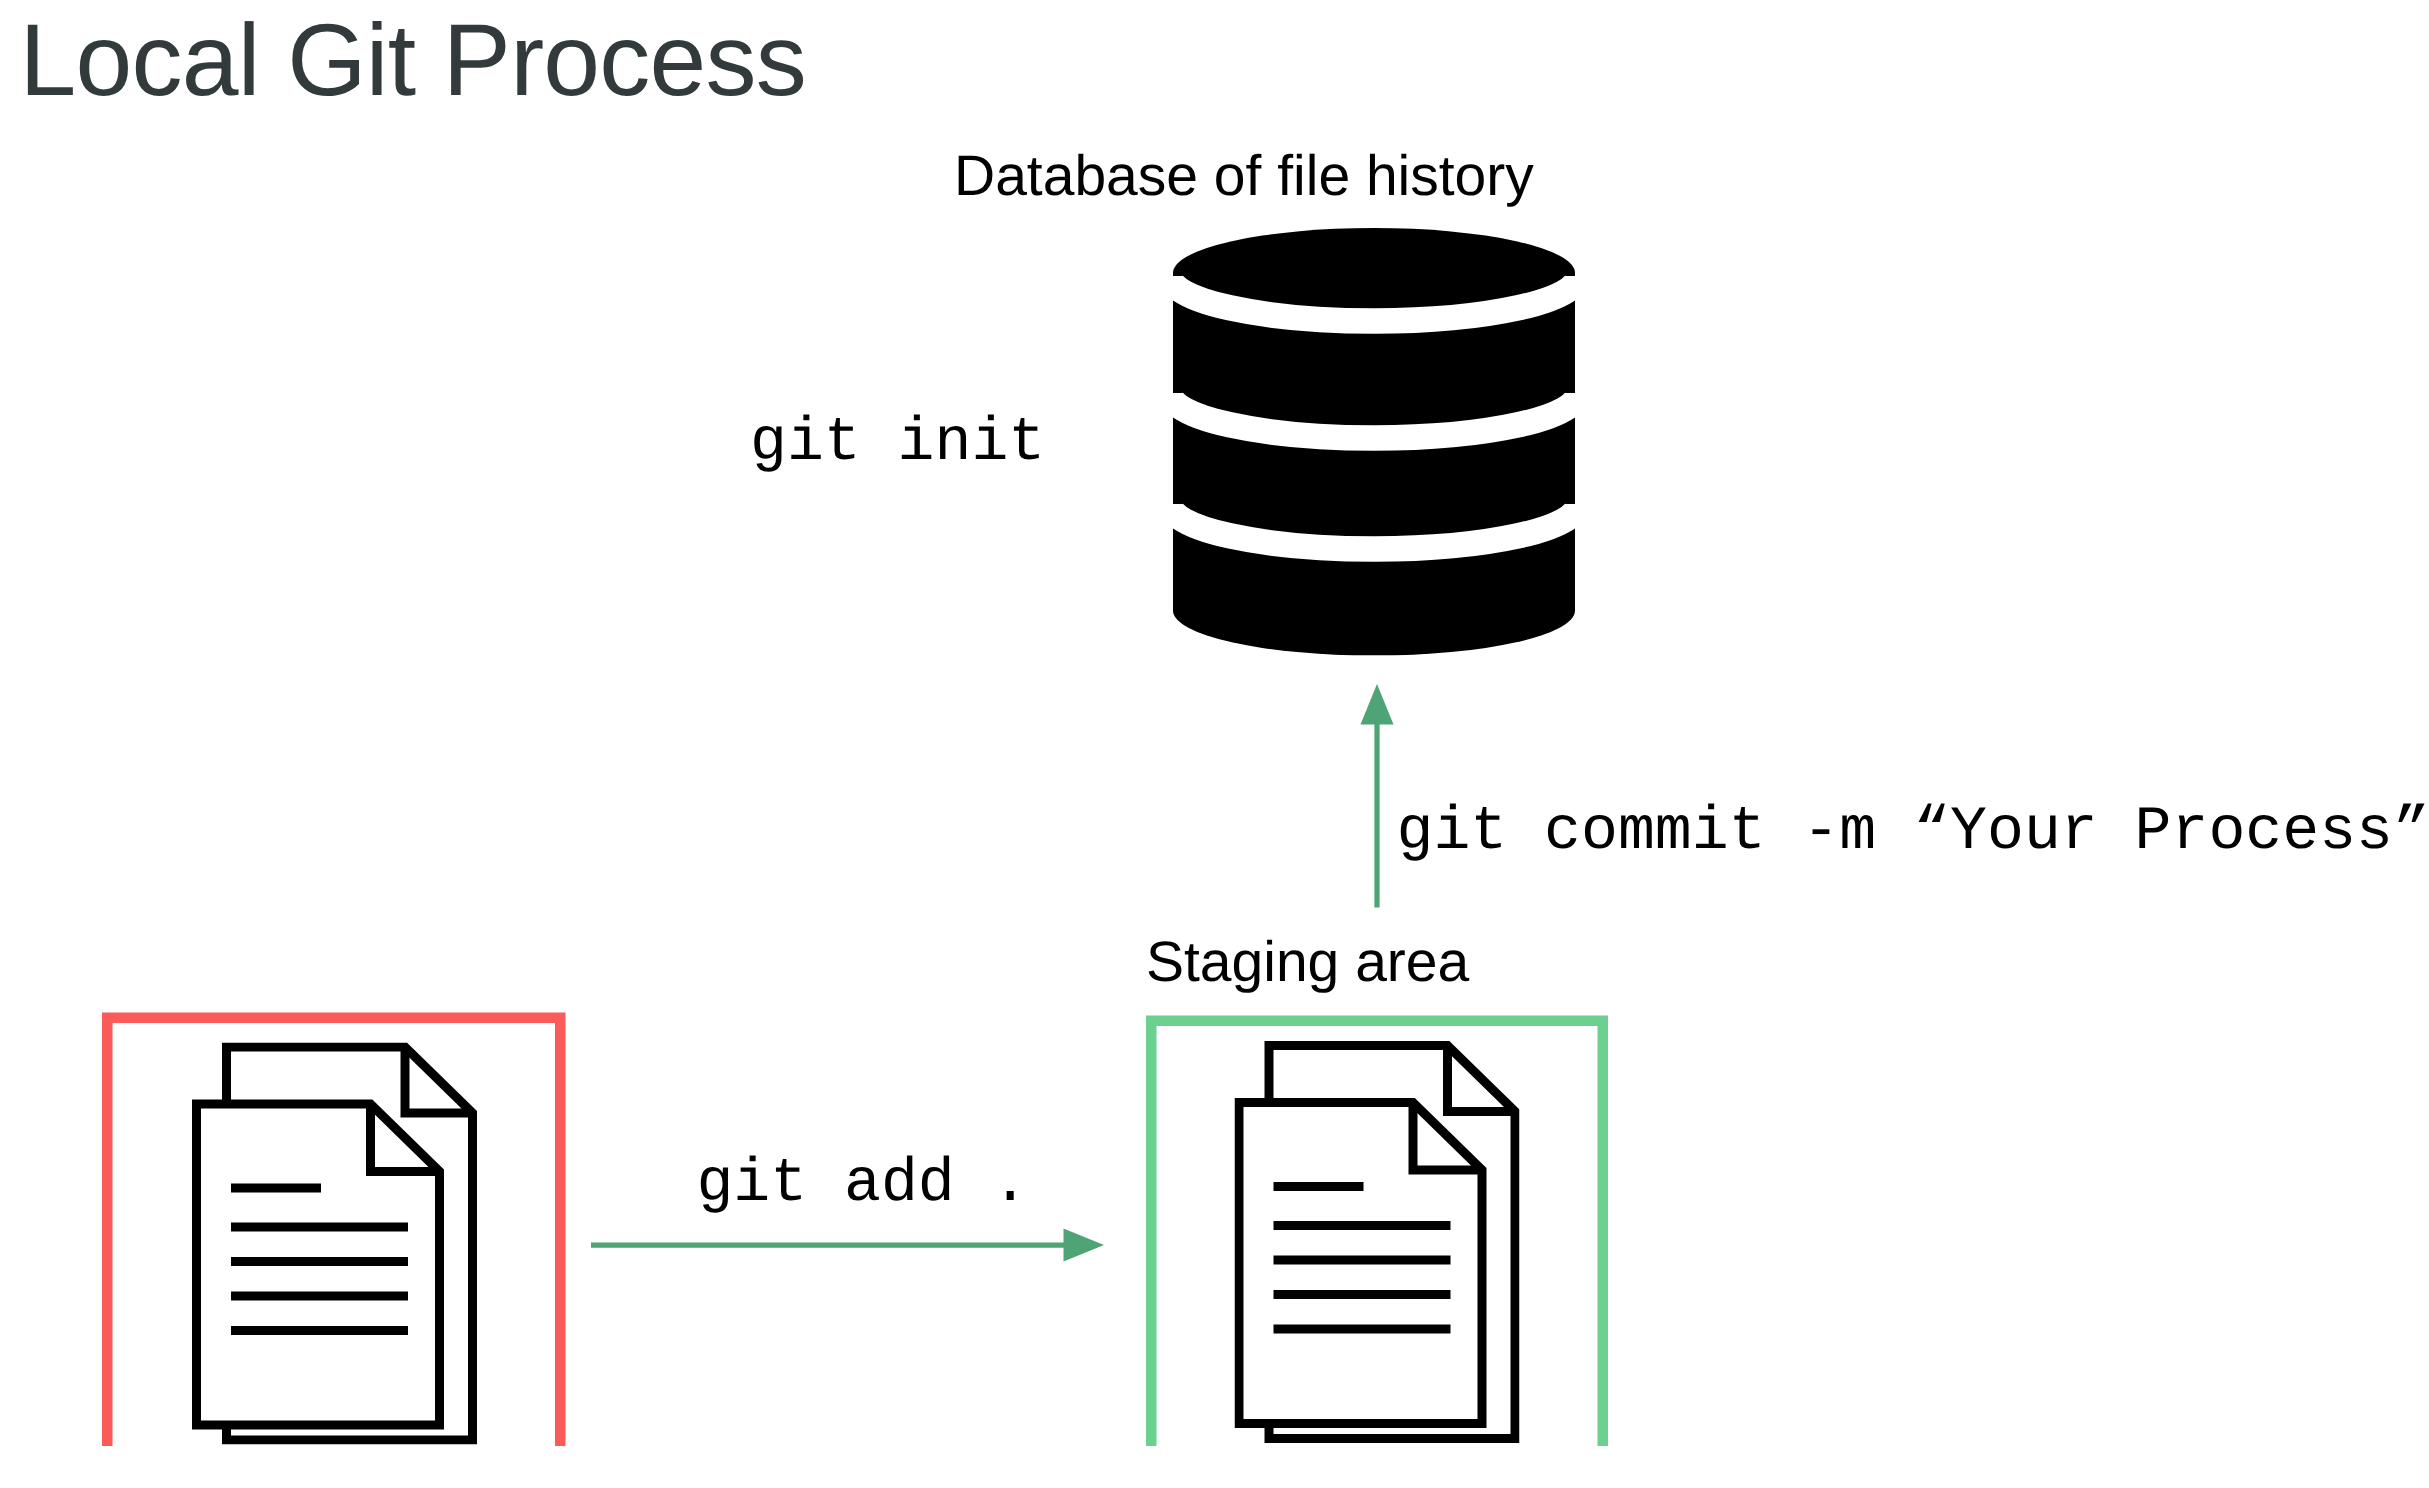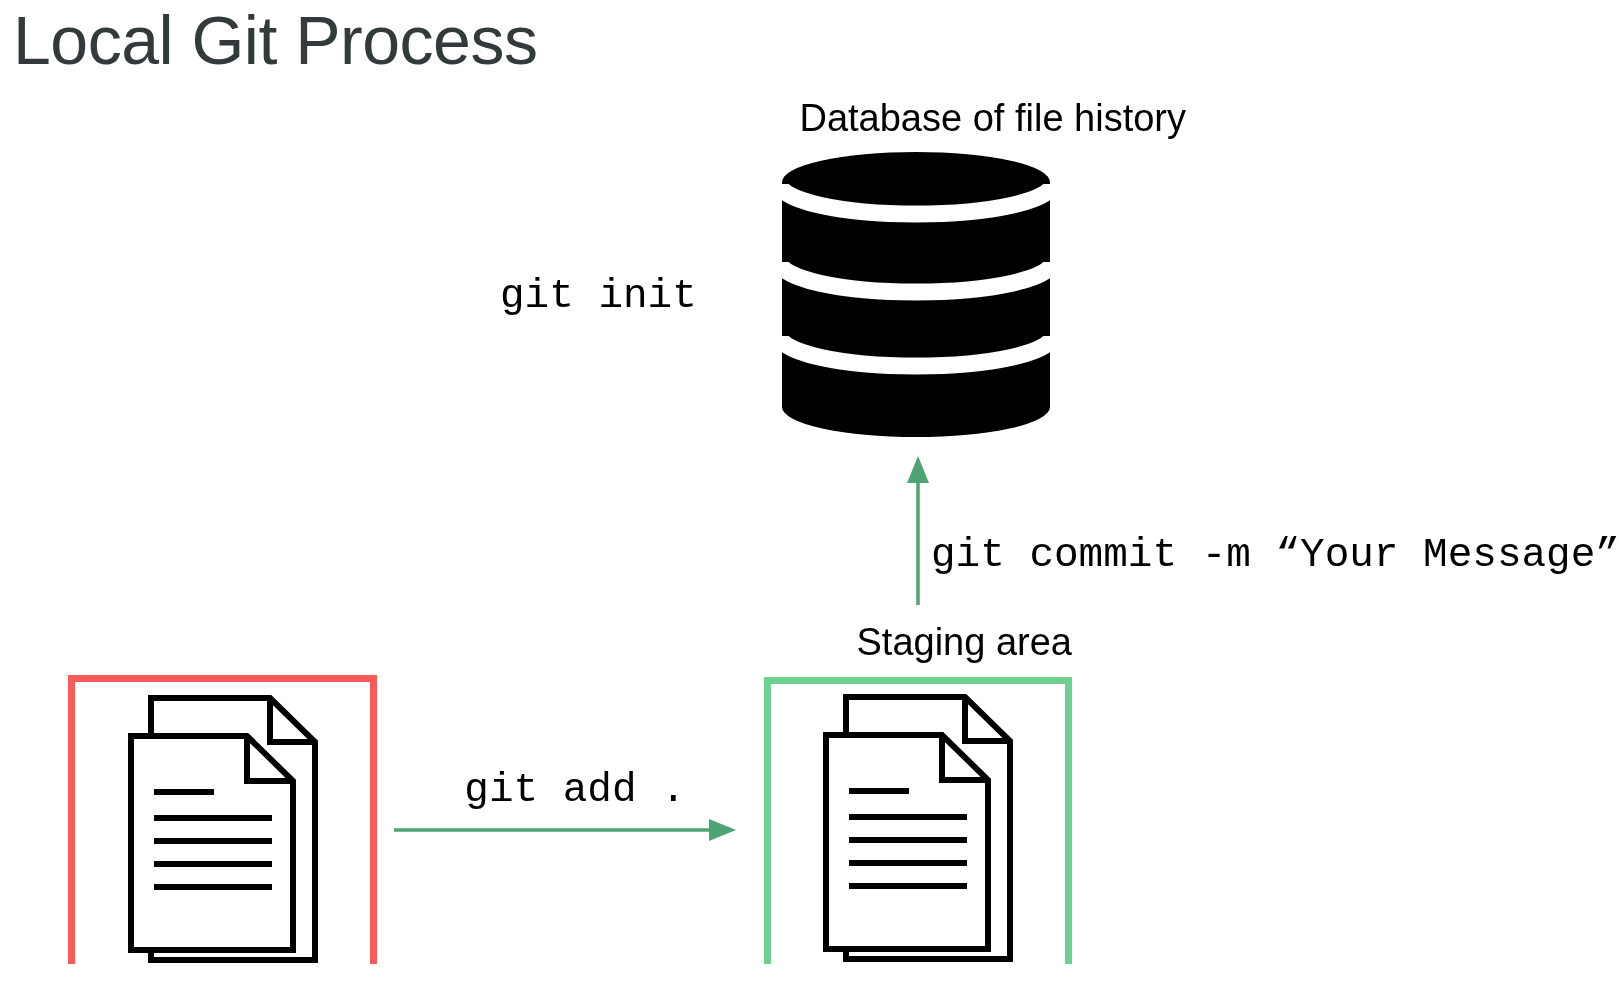--- a/index.html
+++ b/index.html
@@ -18,21 +18,21 @@
     font-size:68px;
     line-height:1.08;
     color:var(--title-text, #323a3c);
     letter-spacing:-0.5px;
     white-space:nowrap;
   }
 
   .node-label {
     font-size:38px;
     color:var(--label-text, #000);
-    text-align:right;
+    text-align:left;
     white-space:nowrap;
   }
   .db-label   { left:636px; top:97px;  width:550px; }
   .untracked-label { left:68px;  top:619px; width:309px; }
   .staging-label   { left:764px; top:621px; width:308px; }
 
   .cmd {
     font-family:"Liberation Mono", monospace;
     font-size:41px;
     line-height:1.0;
@@ -93,21 +93,21 @@
     </g>
   </svg>
 
   <div class="abs cmd cmd-init">git init</div>
 
   <svg class="abs arrow-commit" width="34" height="158" viewBox="0 0 34 158" aria-hidden="true">
     <path class="arrow-line" d="M17,30 L17,155"></path>
     <polygon class="arrow-head" points="17,6 6,33 28,33"></polygon>
   </svg>
 
-  <div class="abs cmd cmd-commit">git commit -m “Your Message”</div>
+  <div class="abs cmd cmd-commit">git commit -m “Your Process”</div>
 
 
   <div class="abs file-box box-untracked">
     <svg width="190" height="268" viewBox="0 0 190 268" aria-hidden="true">
       <path class="doc-outline" d="M23,3 H142 L187,47 V265 H23 Z"></path>
       <path class="doc-fold" d="M142,3 V47 H187"></path>
       <path class="doc-outline" d="M3,41 H119 L165,86 V255 H3 Z"></path>
       <path class="doc-fold" d="M119,41 V86 H165"></path>
       <g>
         <path class="doc-line" d="M26,97 H86"></path>

